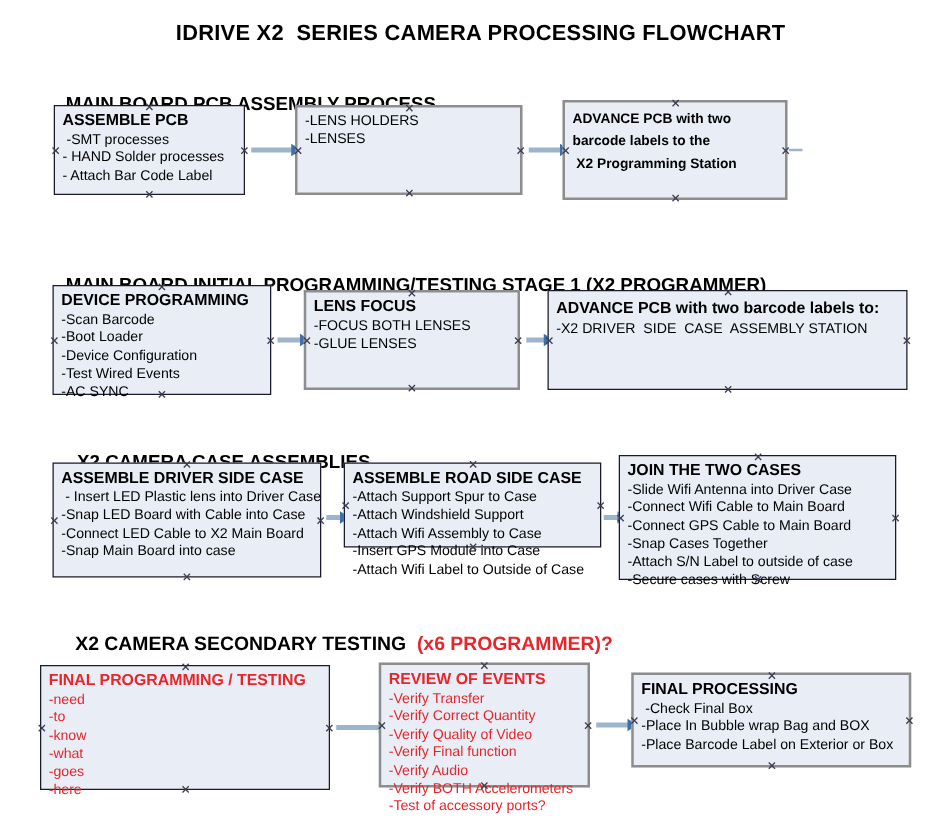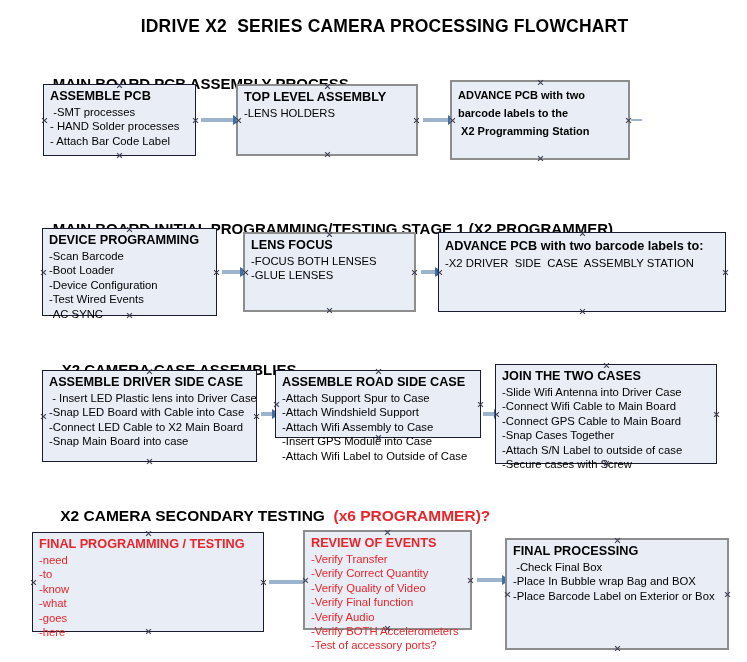--- a/index.html
+++ b/index.html
@@ -144,23 +144,23 @@
     </div>
     <span class="handle" style="left:50%; top:0;"></span>
     <span class="handle" style="left:50%; top:100%;"></span>
     <span class="handle" style="left:0; top:50%;"></span>
     <span class="handle" style="left:100%; top:50%;"></span>
   </div>
 
   <div class="arrow" style="left:190px; top:120px; width:33px;"></div>
 
   <div class="node border-gray" style="left:225px; top:84px; width:182px; height:72px;">
-    <div class="node-title">TOP LEVEL ASSEMBLY</div>
     <div class="node-lines">
       <div>-LENS HOLDERS</div>
+      <div>-LENSES</div>
     </div>
     <span class="handle" style="left:50%; top:0;"></span>
     <span class="handle" style="left:50%; top:100%;"></span>
     <span class="handle" style="left:0; top:50%;"></span>
     <span class="handle" style="left:100%; top:50%;"></span>
   </div>
 
   <div class="arrow" style="left:412px; top:120px; width:26px;"></div>
 
   <div class="node border-gray bigbody" style="left:439px; top:80px; width:180px; height:80px;">
@@ -309,21 +309,21 @@
       <div>-Test of accessory ports?</div>
     </div>
     <span class="handle" style="left:50%; top:0;"></span>
     <span class="handle" style="left:50%; top:100%;"></span>
     <span class="handle" style="left:0; top:50%;"></span>
     <span class="handle" style="left:100%; top:50%;"></span>
   </div>
 
   <div class="arrow" style="left:466px; top:580px; width:26px;"></div>
 
-  <div class="node border-gray" style="left:494px; top:538px; width:224px; height:112px;">
+  <div class="node border-gray" style="left:494px; top:538px; width:224px; height:76px;">
     <div class="node-title">FINAL PROCESSING</div>
     <div class="node-lines">
       <div> -Check Final Box</div>
       <div>-Place In Bubble wrap Bag and BOX</div>
       <div>-Place Barcode Label on Exterior or Box</div>
     </div>
     <span class="handle" style="left:50%; top:0;"></span>
     <span class="handle" style="left:50%; top:100%;"></span>
     <span class="handle" style="left:0; top:50%;"></span>
     <span class="handle" style="left:100%; top:50%;"></span>

